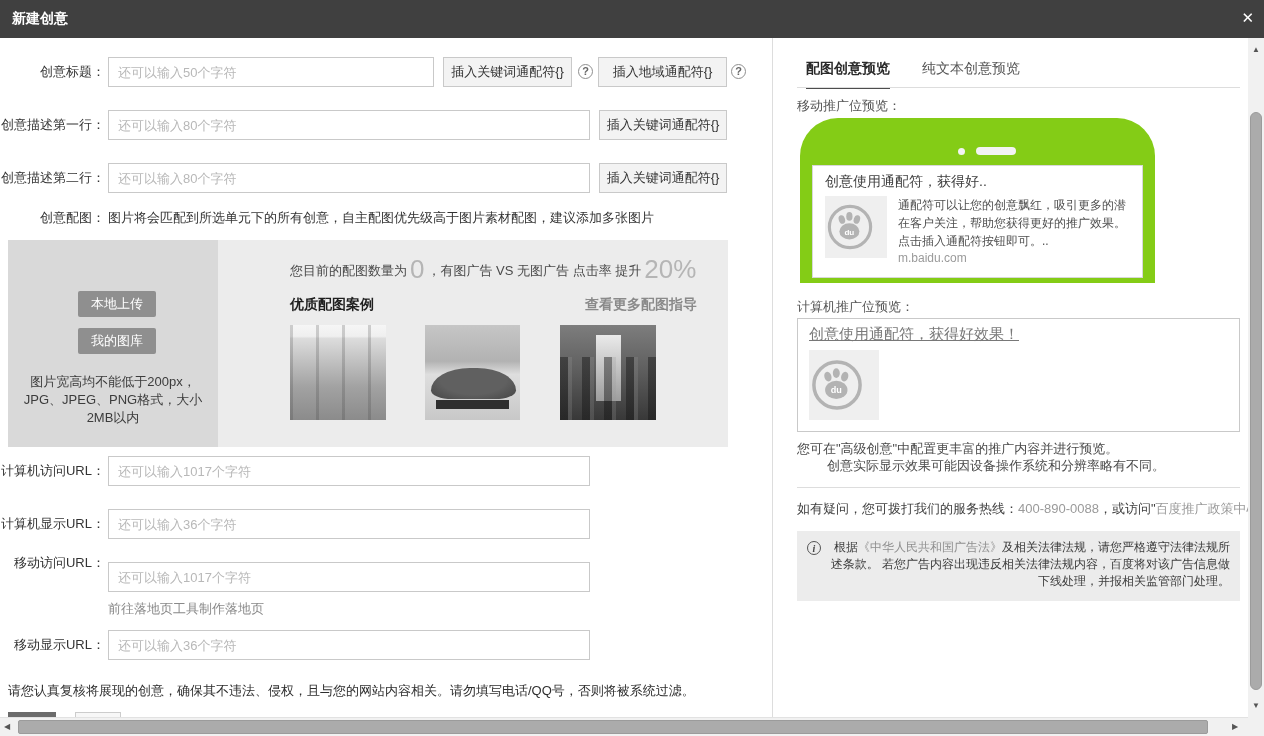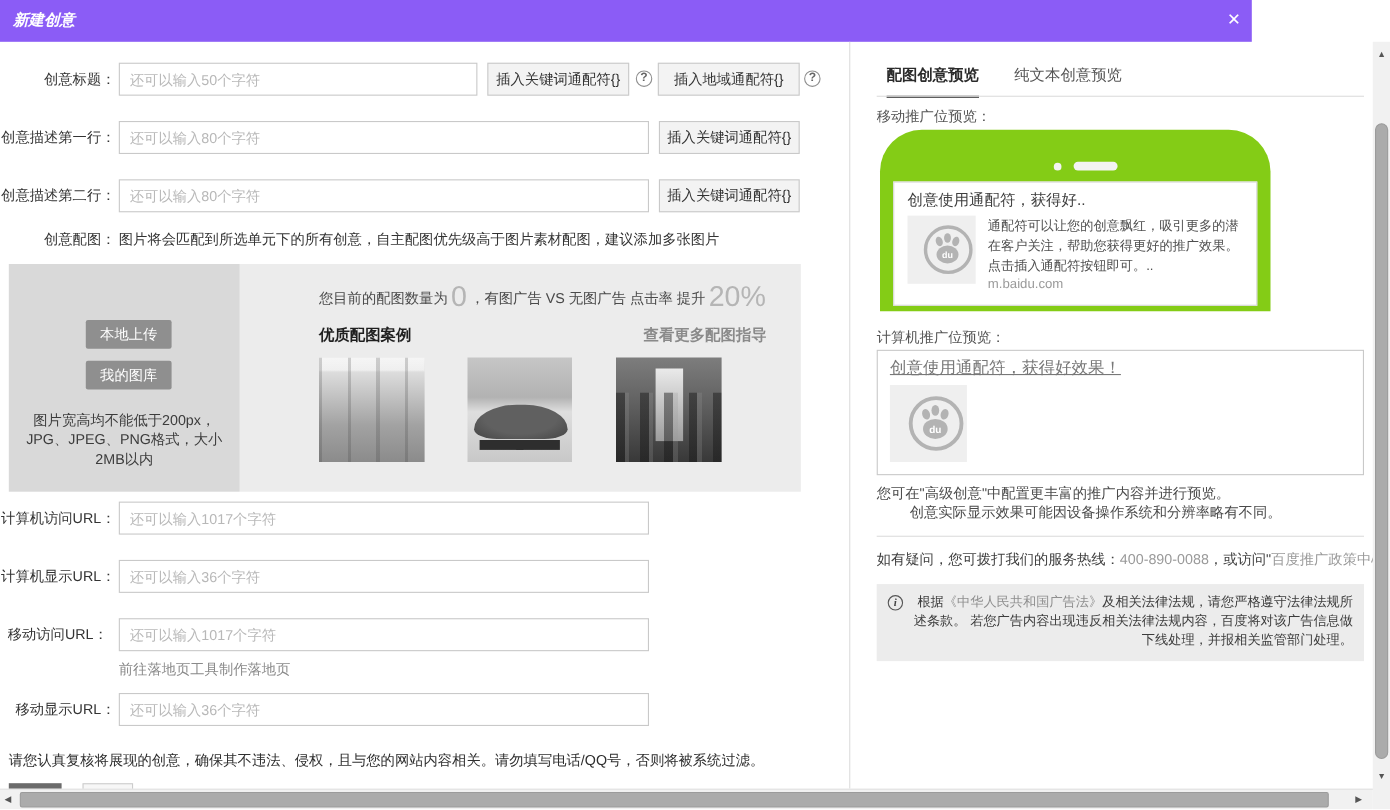--- a/index.html
+++ b/index.html
@@ -2,21 +2,21 @@
 <html><head>
 <meta charset="utf-8">
 <style>
   html,body{margin:0;padding:0;background:#fff;}
   *{box-sizing:border-box;}
   body{font-family:"Liberation Sans","DejaVu Sans",sans-serif;color:#333;}
   #stage{position:relative;width:1264px;height:736px;overflow:hidden;background:#fff;}
   .abs{position:absolute;}
 
   
-  #titlebar{left:0;top:0;width:1138px;height:38px;background:#8b5cf6;font-style:italic;}
+  #titlebar{left:0;top:0;width:1264px;height:38px;background:#404040;}
   #titlebar .t{position:absolute;left:12px;top:10px;color:#fff;font-size:14px;font-weight:bold;}
   #close-x{position:absolute;right:10px;top:9px;color:#fff;font-size:15px;font-weight:bold;cursor:pointer;}
 
   
   .lbl{font-size:13px;color:#333;line-height:30px;text-align:right;width:105px;left:0;}
   .inp{height:30px;border:1px solid #c9c9c9;background:#fff;padding:0 9px;font-size:13px;color:#333;font-family:inherit;}
   .inp::placeholder{color:#b8b8b8;}
   .gbtn{height:30px;background:#f3f3f3;border:1px solid #c9c9c9;font-size:13px;color:#333;text-align:center;line-height:28px;cursor:pointer;}
   .help{width:15px;height:15px;border:1px solid #8f8f8f;border-radius:50%;color:#666;font-size:11px;line-height:13px;text-align:center;font-weight:bold;}
 
@@ -52,21 +52,21 @@
   #tabline{left:797px;top:87px;width:443px;height:1px;background:#ddd;}
   .sec-label{font-size:13px;color:#555;}
 
   
   #phone{left:800px;top:118px;width:355px;height:165px;background:#84cc16;border-radius:38px 38px 0 0;}
   #phone .dot{position:absolute;left:158px;top:30px;width:7px;height:7px;border-radius:50%;background:#f3f3f3;}
   #phone .pill{position:absolute;left:176px;top:29px;width:40px;height:8px;border-radius:4px;background:#f3f3f3;}
   #mcard{position:absolute;left:12px;top:47px;width:331px;height:113px;background:#fff;border:1px solid #d8d8d8;padding:7px 12px;}
   #mcard .ad-title{font-size:14px;color:#3f3f3f;margin-bottom:5px;}
   .ad-row{display:flex;}
-  .logo-box{background:#efefef;display:flex;align-items:center;justify-content:flex-end;flex:0 0 auto;}
+  .logo-box{background:#efefef;display:flex;align-items:center;justify-content:flex-start;flex:0 0 auto;}
   #mcard .logo-box{width:62px;height:62px;margin-right:11px;}
   #mcard .ad-body{font-size:12px;line-height:18px;color:#4f4f4f;}
   #mcard .ad-url{font-size:12px;color:#9a9a9a;margin-top:1px;}
 
   
   #pcbox{left:797px;top:318px;width:443px;height:114px;background:#fff;border:1px solid #c9c9c9;padding:6px 11px;}
   #pcbox .ad-title{font-size:15px;color:#787878;text-decoration:underline;margin-bottom:6px;}
   #pcbox .logo-box{width:70px;height:70px;margin-right:13px;}
   #pcbox .ad-body{font-size:13px;line-height:19px;color:#3f3f3f;}
   #pcbox .ad-url{font-size:13px;color:#9a9a9a;}
@@ -131,21 +131,21 @@
     <div class="img-sample" id="img2"></div>
     <div class="img-sample" id="img3"></div>
   </div>
 
   <div class="abs lbl" style="top:456px;">计算机访问URL：</div>
   <input class="abs inp" style="left: 108px; top: 456px; width: 482px;" placeholder="还可以输入1017个字符">
 
   <div class="abs lbl" style="top:509px;">计算机显示URL：</div>
   <input class="abs inp" style="left: 108px; top: 509px; width: 482px;" placeholder="还可以输入36个字符">
 
-  <div class="abs lbl" style="top:562px;text-align:center;">移动访问URL：</div>
+  <div class="abs lbl" style="top:548px;">移动访问URL：</div>
   <input class="abs inp" style="left: 108px; top: 562px; width: 482px;" placeholder="还可以输入1017个字符">
 
   <div class="abs link" style="left:108px;top:600px;font-size:13px;">前往落地页工具制作落地页</div>
 
   <div class="abs lbl" style="top:630px;">移动显示URL：</div>
   <input class="abs inp" style="left: 108px; top: 630px; width: 482px;" placeholder="还可以输入36个字符">
 
   <div class="abs" id="warning">请您认真复核将展现的创意，确保其不违法、侵权，且与您的网站内容相关。请勿填写电话/QQ号，否则将被系统过滤。</div>
 
   <button class="abs" id="btn-primary-partial"></button>

